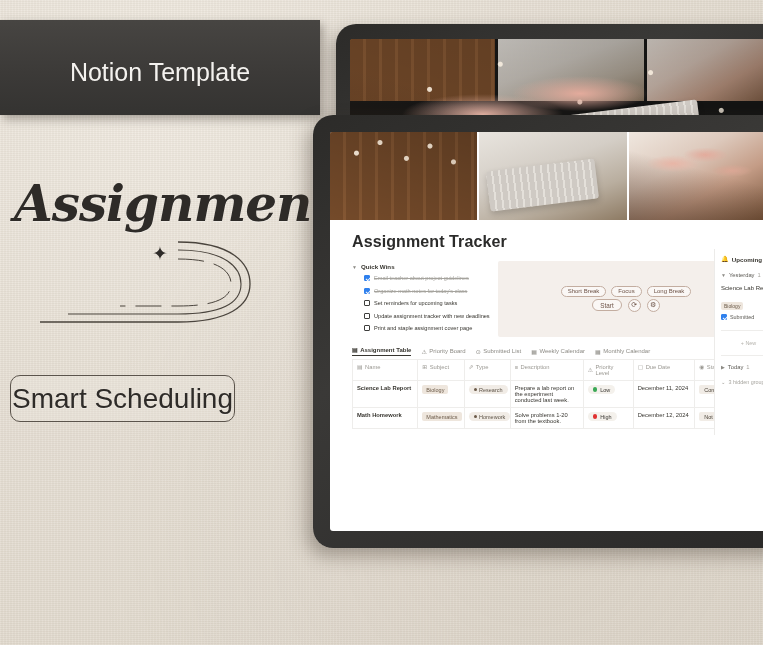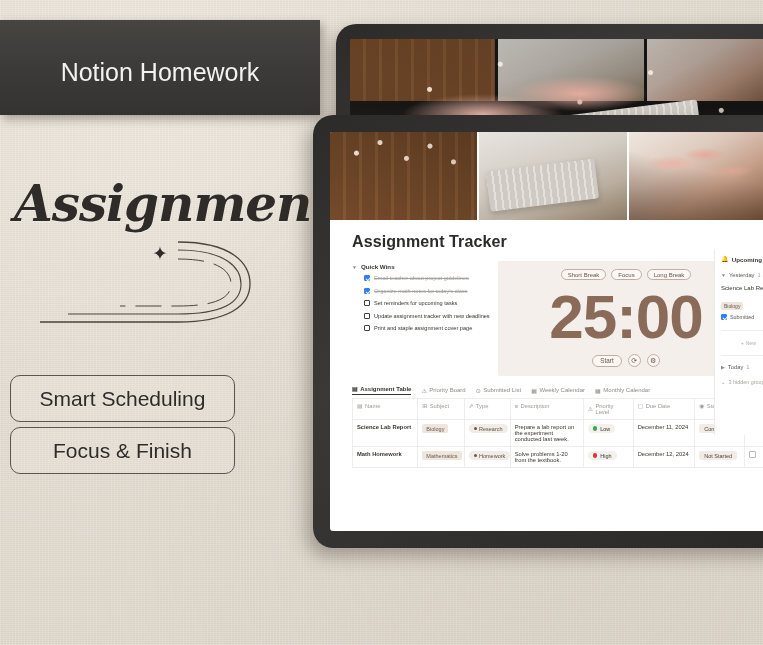--- a/index.html
+++ b/index.html
@@ -55,21 +55,21 @@
   .script-wrap .sl2 { font-size: 50px; letter-spacing: -1px; padding-left: 2px; margin-top: 6px; }
   .swoosh { position: absolute; left: 20px; top: 58px; width: 250px; height: 90px; pointer-events:none; }
   .sparkle { position:absolute; left:144px; top:62px; font-size:19px; color:#2e2b28; }
 
   
   .pills { position: absolute; left: 10px; top: 375px; width: 225px; z-index: 4; }
   .pill {
     height: 47px; border: 1.6px solid #5b544c; border-radius: 10px;
     display: flex; align-items: center; justify-content: center;
     margin-bottom: 5px;
-    color: #2e2b28; font-size: 21px; font-weight: 400;
+    color: #2e2b28; font-size: 28px; font-weight: 400;
     background: rgba(240,235,227,.25);
     text-shadow: 0 1px 0 rgba(255,255,255,.3);
   }
 
   
   .tablet {
     position: absolute; border-radius: 20px;
     background: linear-gradient(150deg,#2c2b29 0%, #3a3937 40%, #2a2928 100%);
     box-shadow: -6px 8px 18px rgba(60,50,40,.38);
     overflow: hidden;
@@ -226,36 +226,35 @@
   .tcb { width:7px; height:7px; border:.8px solid #bdbbb6; border-radius:1px; display:inline-block; background:#fff;}
   .tcb.on { background:#2f80ed; border-color:#2f80ed; position:relative; }
   .tcb.on:after{ content:""; position:absolute; left:2px; top:.6px; width:2.2px; height:4px; border:solid #fff; border-width:0 1px 1px 0; transform:rotate(42deg);}
 </style>
 </head>
 <body>
 
 <div id="bg"></div>
 
 <div class="header-band">
-  <div class="sub">Notion Homework</div>
+  <div class="sub">Notion Template</div>
 </div>
 
 <div class="script-wrap">
   <div class="sl sl1">Assignment</div>
   <div class="sparkle">✦</div>
   <svg class="swoosh" viewBox="0 0 250 90">
     <path d="M150 4 C205 4 222 26 222 46 C222 68 200 84 150 84 L12 84" fill="none" stroke="#4a443d" stroke-width="1.3"></path>
     <path d="M150 12 C198 12 213 30 213 46 C213 64 196 76 150 76 L40 76" fill="none" stroke="#4a443d" stroke-width="1.1"></path>
     <path d="M150 21 C190 21 203 33 203 46 C203 59 190 68 150 68 L92 68" fill="none" stroke="#4a443d" stroke-width="1" stroke-dasharray="26 10"></path>
   </svg>
 </div>
 
 <div class="pills">
   <div class="pill">Smart Scheduling</div>
-  <div class="pill">Focus &amp; Finish</div>
 </div>
 
 <div class="tablet" id="tablet-back">
   <div class="screen">
     <div class="strip">
       <div class="ph ph-shelf"></div>
       <div class="ph ph-laptop"></div>
       <div class="ph ph-tulip"></div>
     </div>
     <div class="dktitle">Assignment Tracker</div>
@@ -302,21 +301,20 @@
             <span class="cl-txt">Print and staple assignment cover page</span>
           </div>
         </div>
 
         <div class="timer">
           <div class="tabs-row">
             <span class="tchip">Short Break</span>
             <span class="tchip">Focus</span>
             <span class="tchip">Long Break</span>
           </div>
-          <div class="clock">25:00</div>
           <div class="ctrl-row">
             <span class="cbtn">Start</span>
             <span class="cbtn round">⟳</span>
             <span class="cbtn round">⚙</span>
           </div>
         </div>
       </div>
 
       <div class="db">
         <div class="db-tabs">

